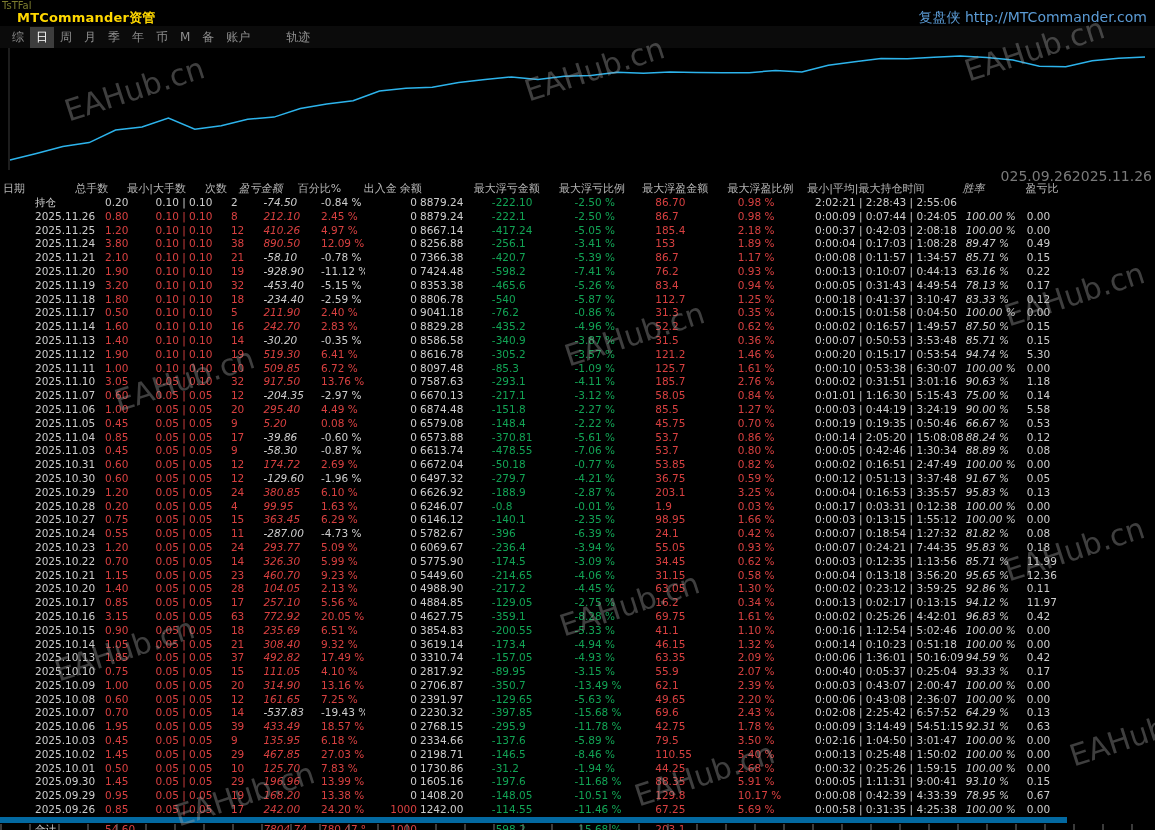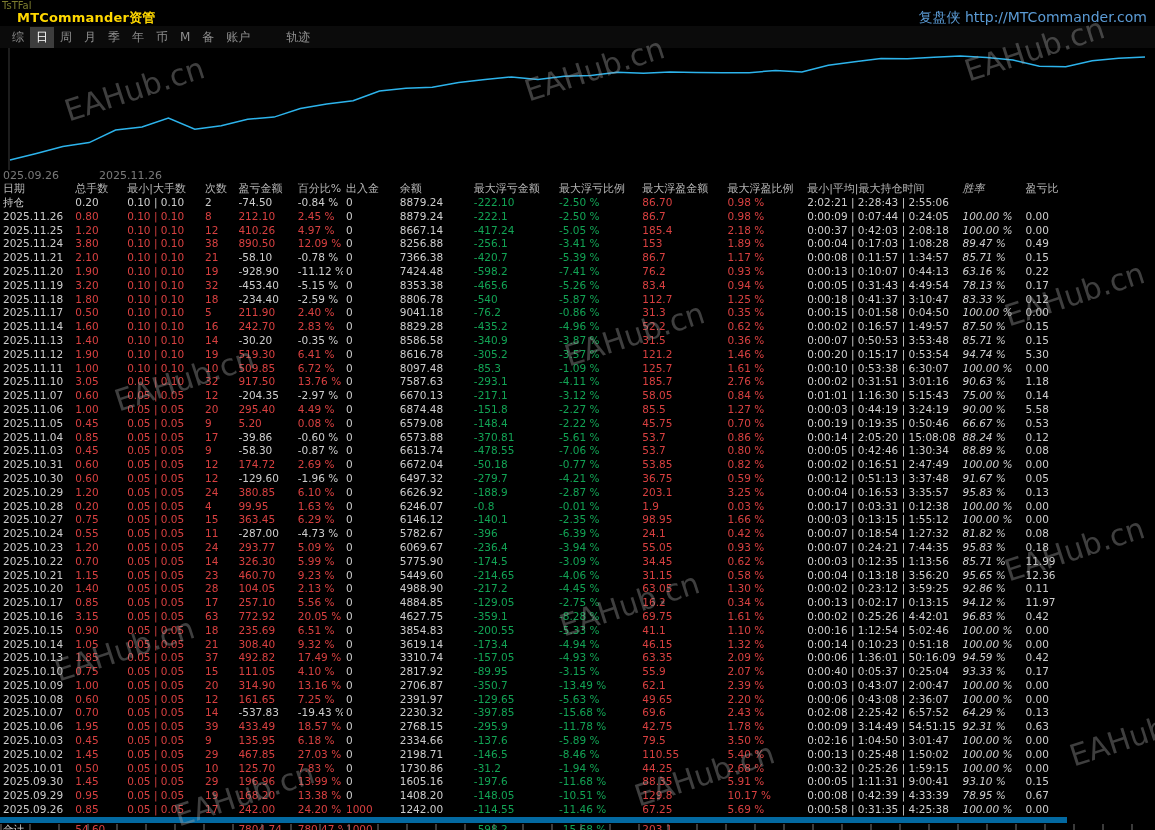--- a/index.html
+++ b/index.html
@@ -15,33 +15,33 @@
 
   
   .menubar{height:22px;display:flex;align-items:center;padding-left:6px;background:#0b0b0b;}
   .mitem{color:#8f8f8f;font-size:12px;padding:2px 6px;cursor:default;}
   .mitem.active{background:#3d3d3d;color:#ffffff;}
   .mtrail{margin-left:24px;}
 
   
   .chartwrap{position:relative;height:122px;background:#000;}
   .chartwrap svg{display:block;width:1155px;height:122px;}
-  .chart-dates{display:flex;justify-content:flex-start;height:12px;
-               font-size:11px;color:#7a7a7a;padding:0 3px;line-height:12px;gap:40px;}
+  .chart-dates{display:flex;justify-content:flex-end;height:12px;
+               font-size:14px;color:#7a7a7a;padding:0 3px;line-height:12px;}
 
   
   .table{width:1067px;}
   .trow{display:flex;height:13.8px;line-height:13.8px;font-size:10.5px;white-space:nowrap;}
   .thead{height:14px;line-height:14px;color:#b5b5b5;font-size:11px;}
   .tcell{overflow:hidden;padding-left:3px;}
   .col0{width:78px;}.col1{width:56px;}.col2{width:84px;}.col3{width:36px;}
-  .col4{width:64px;}.col5{width:52px;}.col6{width:58px;}.col7{width:80px;}
+  .col4{width:64px;font-style:italic;}.col5{width:52px;}.col6{width:58px;text-align:right;}.col7{width:80px;}
   .col8{width:92px;}.col9{width:90px;}.col10{width:92px;}.col11{width:86px;}
   .col12{width:168px;}.col13{width:68px;font-style:italic;}.col14{width:48px;}
-  .c-date{color:#cdcdcd;}
+  .c-date{color:#cdcdcd;margin-left:32px;}
   .c-neu{color:#cdcdcd;}
   .c-red{color:#d84040;}
   .c-green{color:#12a455;}
   .total-row{border-top:6px solid #0369a1;}
 
   
   .bruler{position:absolute;bottom:0;left:0;width:1155px;height:6px;opacity:.55;
           background:repeating-linear-gradient(90deg,#6a6a6a 0 2px,transparent 2px 29px);}
 
   

